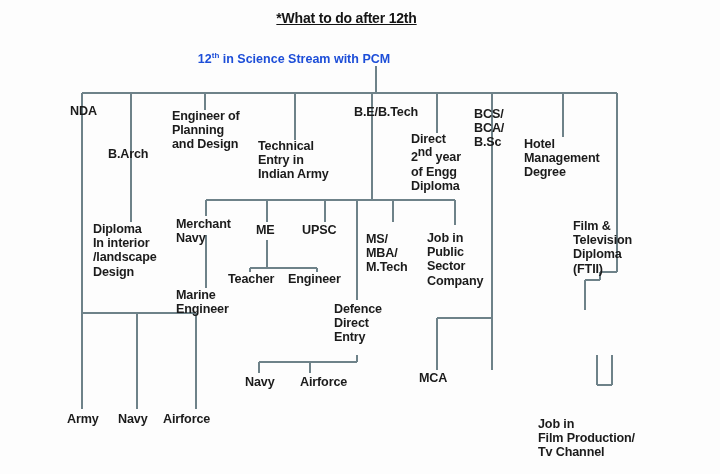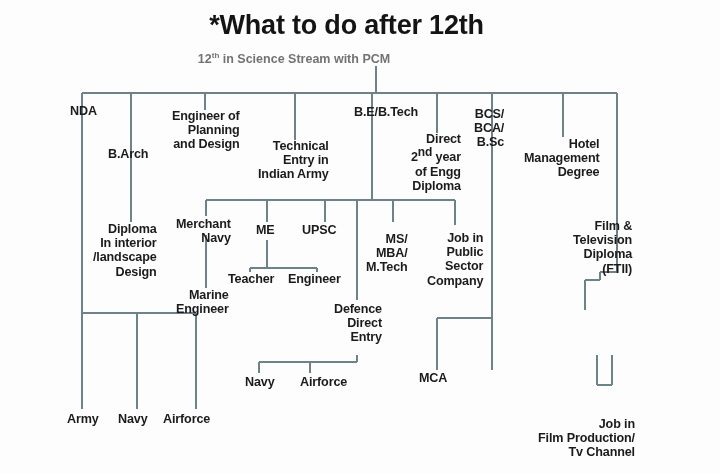--- a/index.html
+++ b/index.html
@@ -23,42 +23,42 @@
     height: 474px;
     pointer-events: none;
   }
   .node {
     position: absolute;
     font-weight: bold;
     color: #1b1b1b;
     line-height: 1.13;
     white-space: pre-line;
     letter-spacing: -0.15px;
-    text-align: right;
   }
   #title {
     position: absolute;
     left: 0;
     top: 10px;
     width: 693px;
     text-align: center;
-    font-size: 27px;
+    font-size: 14px;
     font-weight: bold;
     color: #141414;
     letter-spacing: -0.2px;
+    text-decoration: underline;
   }
   #subtitle {
     position: absolute;
     left: 0;
     top: 51px;
     width: 588px;
     text-align: center;
     font-size: 12.5px;
     font-weight: bold;
-    color: #737373;
+    color: #1d4ed8;
   }
   #subtitle sup {
     font-size: 8px;
     vertical-align: super;
   }
   .sup-inline {
     font-size: 12px;
     vertical-align: super;
   }
   .s13 { font-size: 12.6px; }

